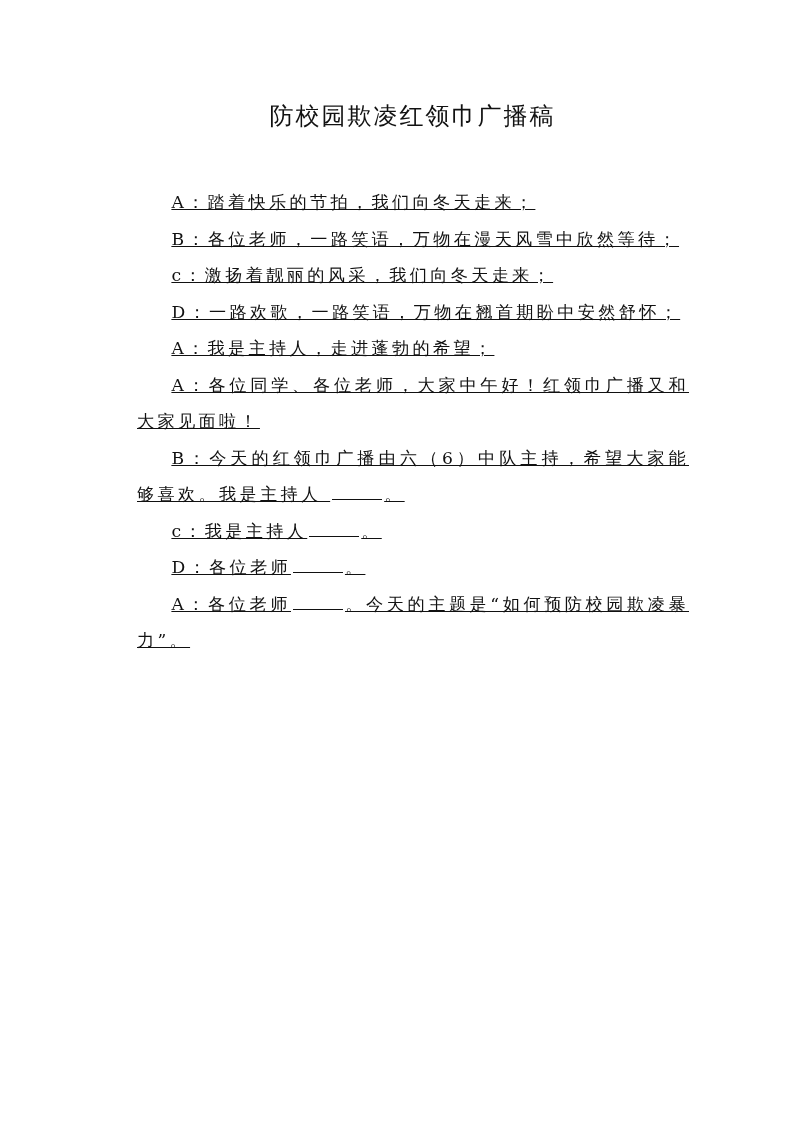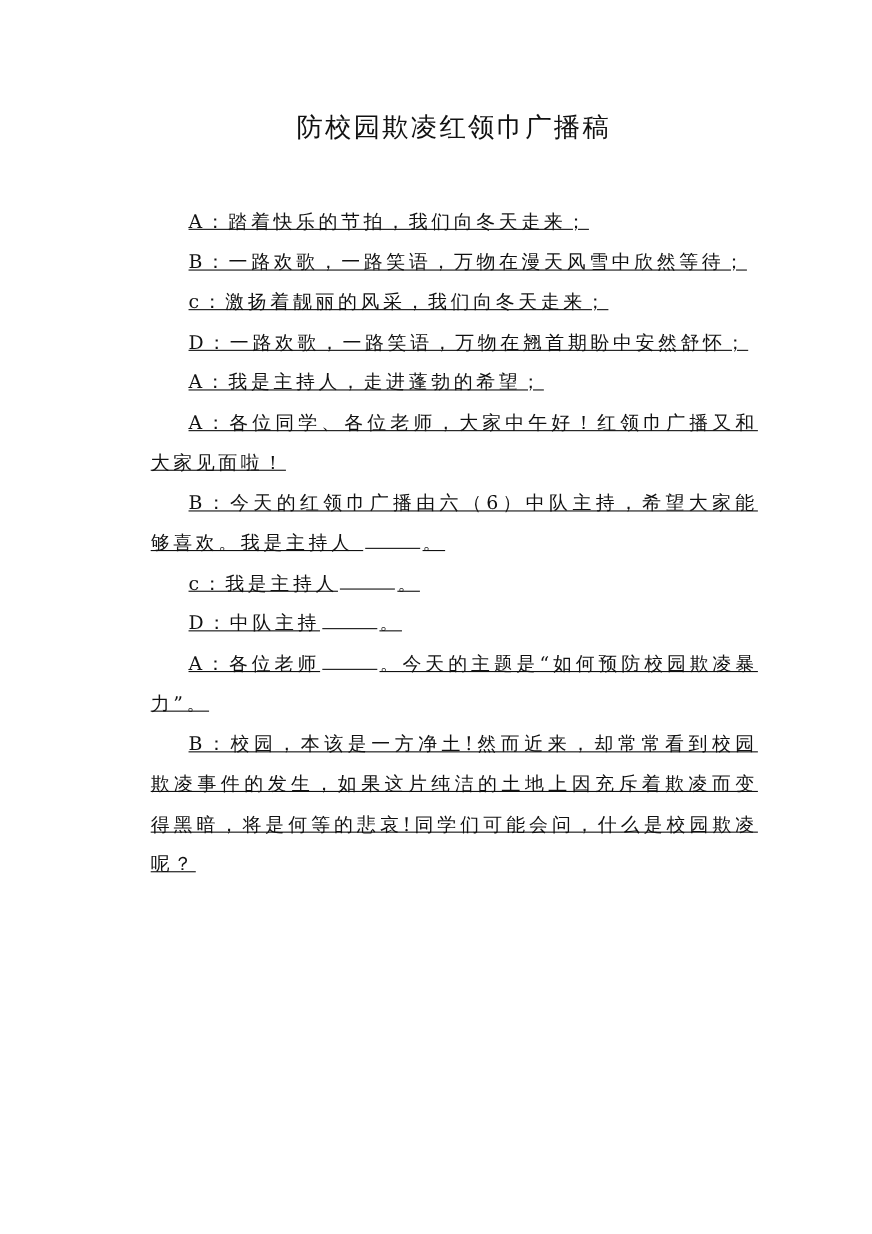--- a/index.html
+++ b/index.html
@@ -26,29 +26,28 @@
     }
   </style>
 </head>
 <body>
 
 <div class="page">
   <div class="title">防校园欺凌红领巾广播稿</div>
 
   <div class="body">
     <p class="para">A：踏着快乐的节拍，我们向冬天走来；</p>
-    <p class="para">B：一路欢歌，一路笑语，万物在漫天风雪中欣然等待；</p>
+    <p class="para">B：各位老师，一路笑语，万物在漫天风雪中欣然等待；</p>
     <p class="para">c：激扬着靓丽的风采，我们向冬天走来；</p>
     <p class="para">D：一路欢歌，一路笑语，万物在翘首期盼中安然舒怀；</p>
     <p class="para">A：我是主持人，走进蓬勃的希望；</p>
     <p class="para">A：各位同学、各位老师，大家中午好！红领巾广播又和大家见面啦！</p>
 
     <p class="para"><span>B：今天的红领巾广播由六（6）中队主持，希望大家能够喜欢。我是主持人 </span><span class="blank"></span><span>。</span></p>
 
     <p class="para"><span>c：我是主持人</span><span class="blank"></span><span>。</span></p>
 
-    <p class="para"><span>D：中队主持</span><span class="blank"></span><span>。</span></p>
+    <p class="para"><span>D：各位老师</span><span class="blank"></span><span>。</span></p>
 
     <p class="para"><span>A：各位老师</span><span class="blank"></span><span>。今天的主题是“如何预防校园欺凌暴力”。</span></p>
 
-    <p class="para">B：校园，本该是一方净土!然而近来，却常常看到校园欺凌事件的发生，如果这片纯洁的土地上因充斥着欺凌而变得黑暗，将是何等的悲哀!同学们可能会问，什么是校园欺凌呢？</p>
   </div>
 </div>
 
 </body></html>

